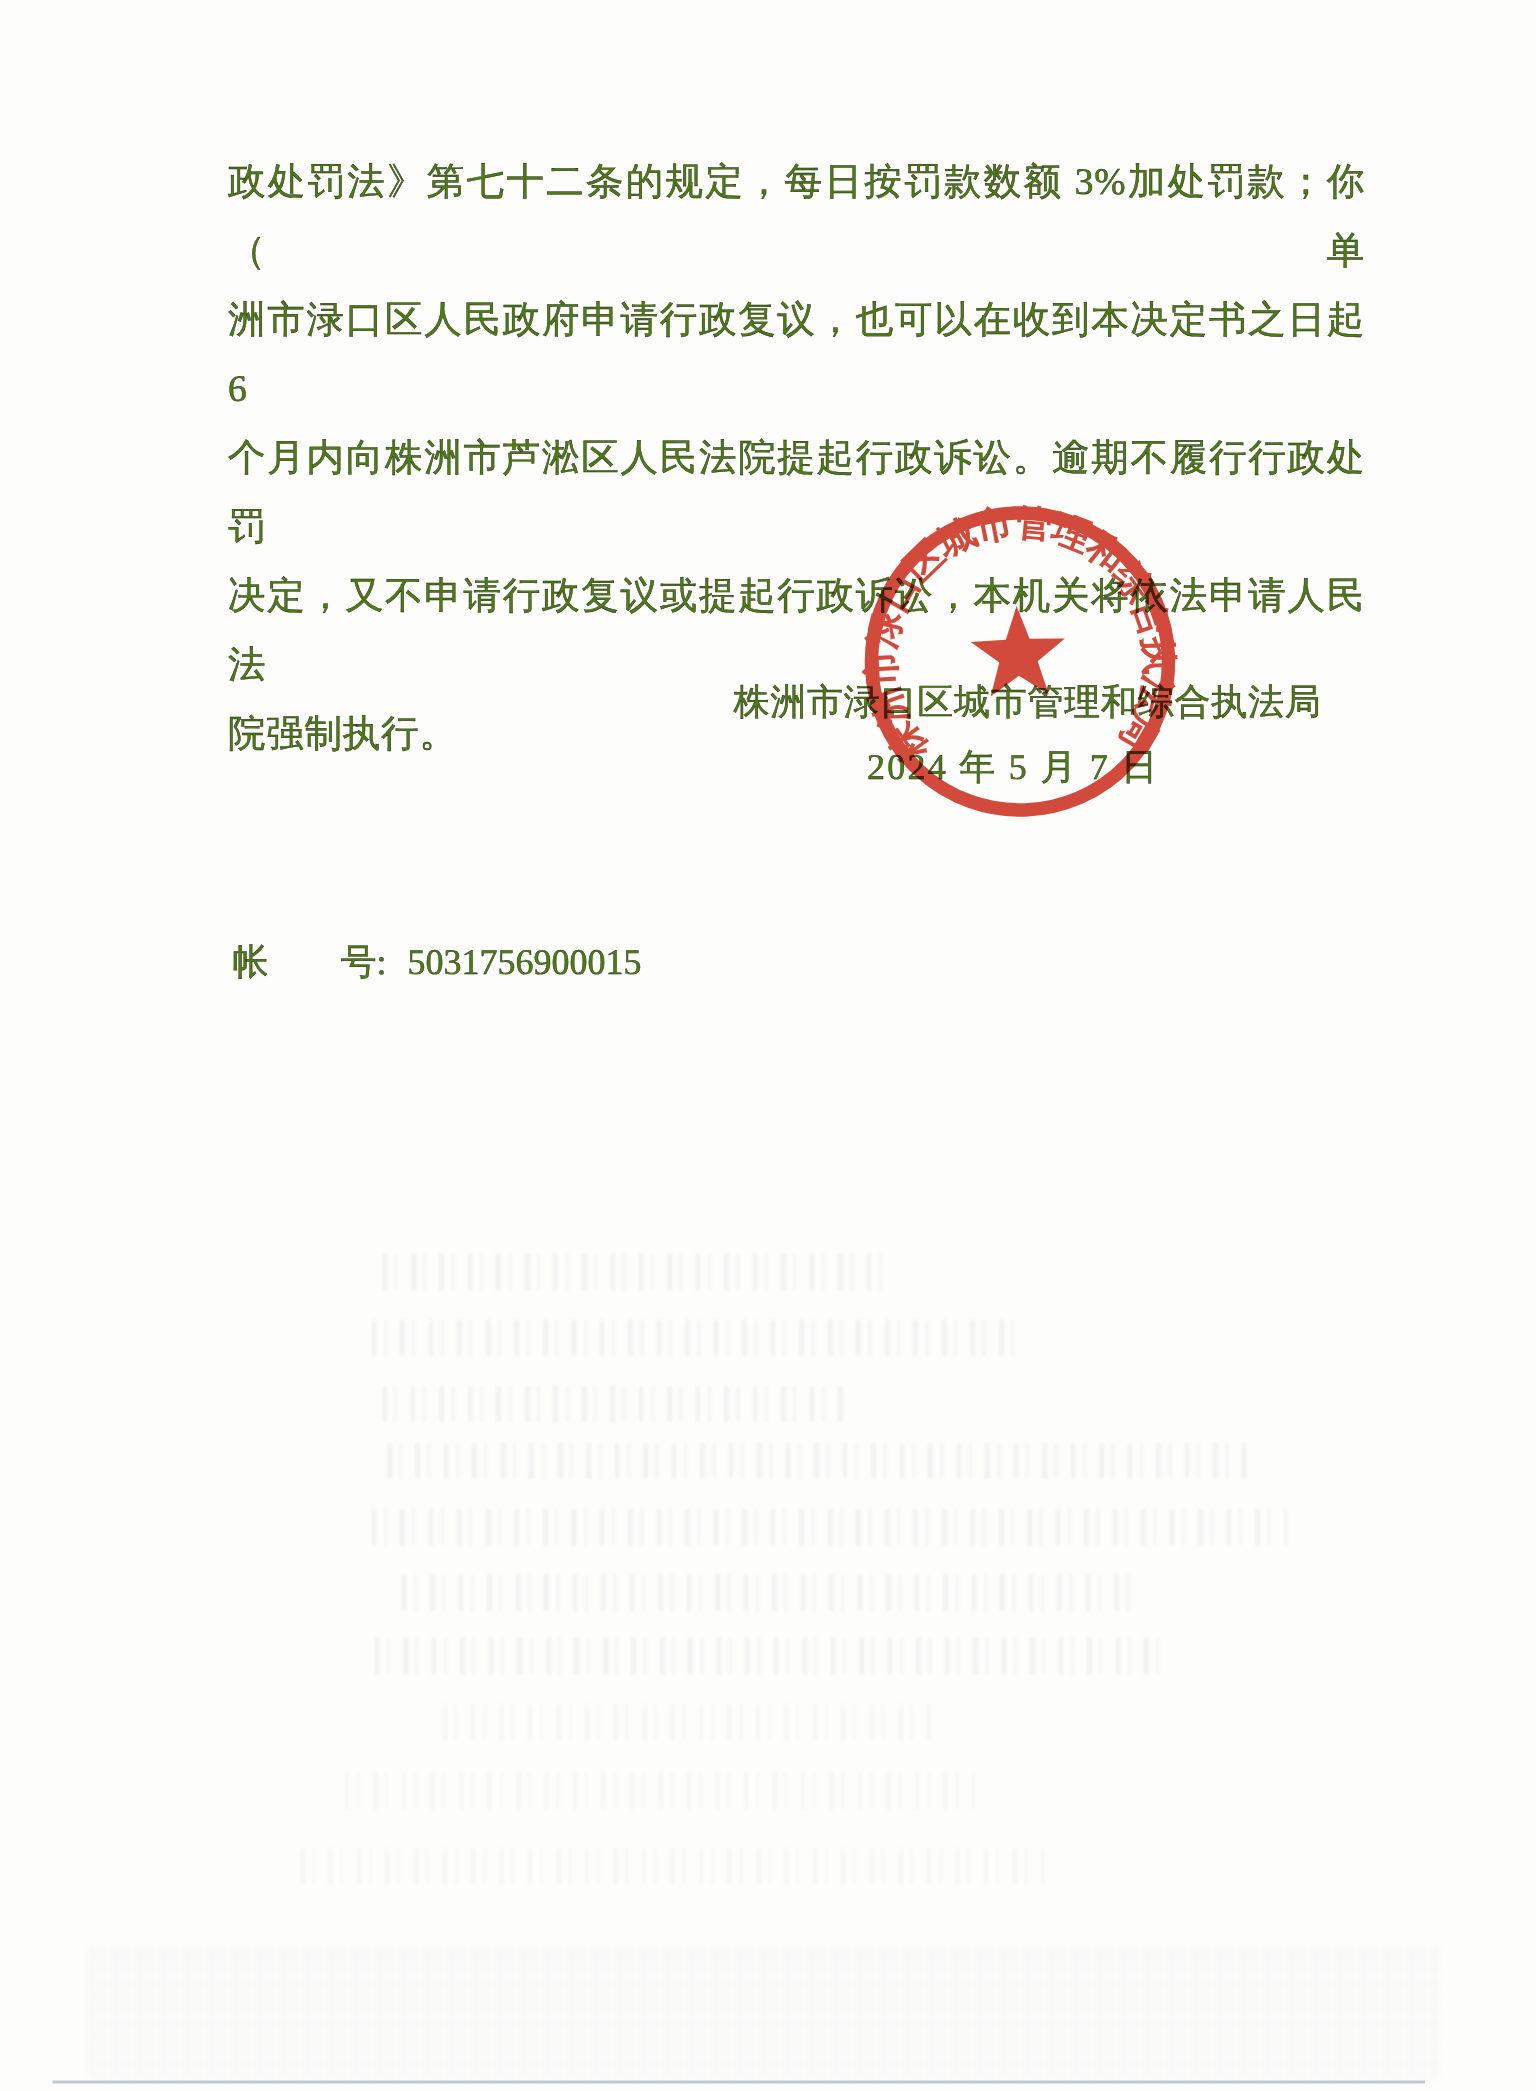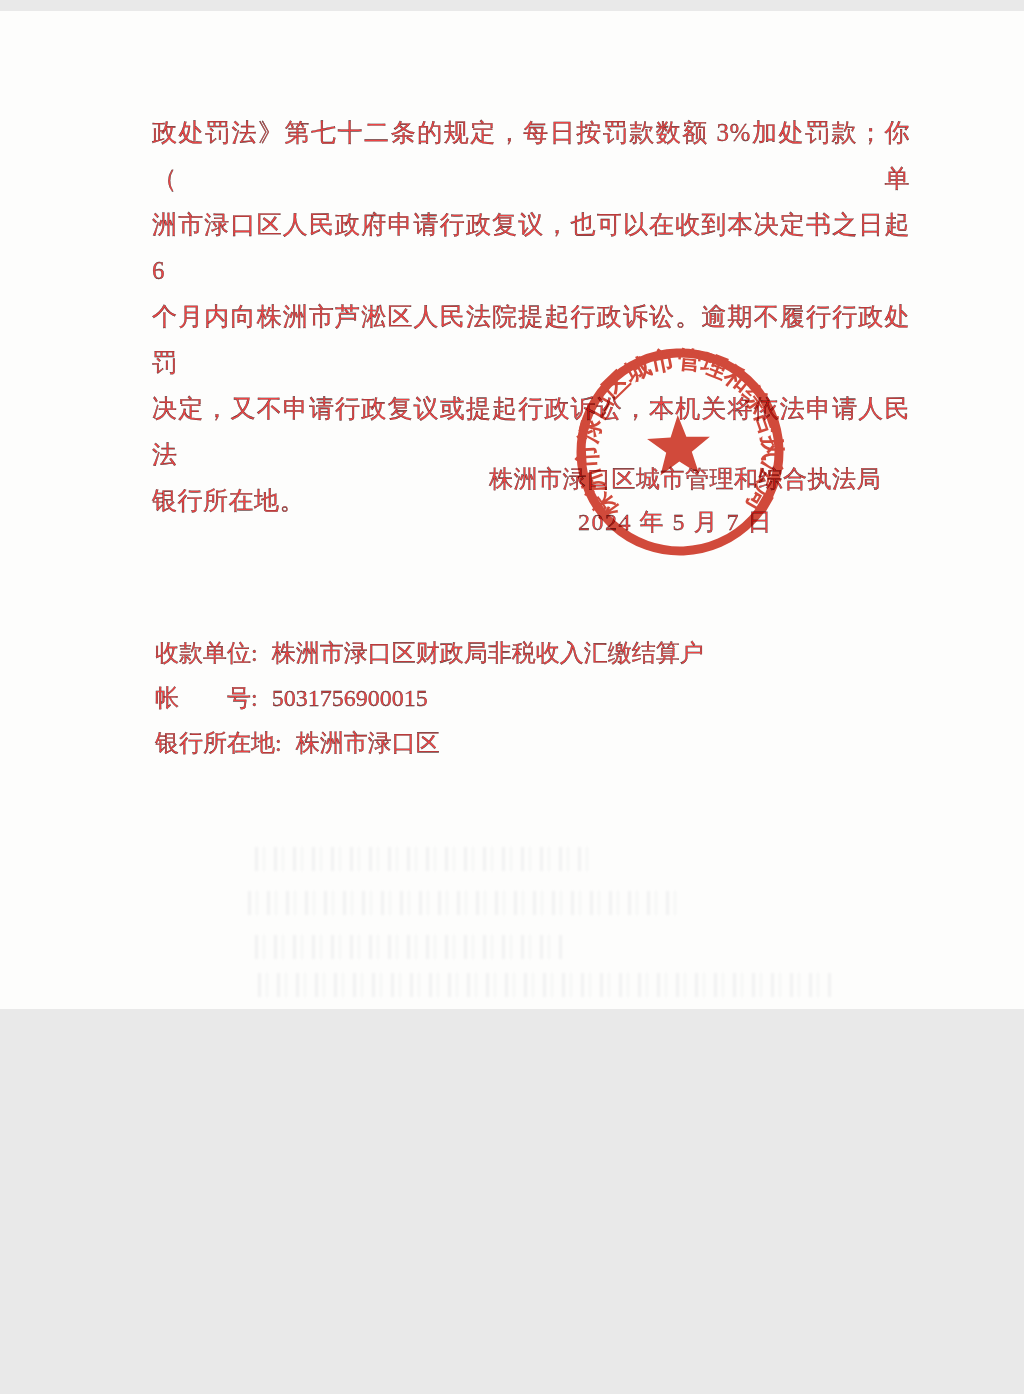--- a/index.html
+++ b/index.html
@@ -1,20 +1,20 @@
 <!DOCTYPE html>
 <html lang="zh"><head>
 <meta charset="utf-8">
 <style>
   html,body{margin:0;padding:0;background:#e9e9e9;}
   .page{
-    position:relative; width:1024px; height:998px; margin:11px auto;
+    position:relative; width:1024px; height:1394px; margin:0 auto;
     background:#fdfdfc; overflow:hidden;
     font-family:"Liberation Serif","DejaVu Serif",serif;
-    color:#ef4444;
+    color:#4d7c0f;
   }
   .bodytext{
     position:absolute; left:152px; top:99px; width:758px;
     font-size:25px; line-height:46px; letter-spacing:0.5px;
     -webkit-text-stroke:0.3px #222;
   }
   .jline{ text-align:justify; text-align-last:justify; text-justify:inter-character; }
   .plainline{ text-align:left; }
   .sig-name{
     position:absolute; left:489px; top:452px;
@@ -59,46 +59,40 @@
 </head>
 <body>
 
 <div class="page">
 
   <div class="bodytext">
     <div class="jline">政处罚法》第七十二条的规定，每日按罚款数额 3%加处罚款；你（单</div>
     <div class="jline">洲市渌口区人民政府申请行政复议，也可以在收到本决定书之日起 6</div>
     <div class="jline">个月内向株洲市芦淞区人民法院提起行政诉讼。逾期不履行行政处罚</div>
     <div class="jline">决定，又不申请行政复议或提起行政诉讼，本机关将依法申请人民法</div>
-    <div class="plainline">银行所在地。</div>
+    <div class="plainline">院强制执行。</div>
   </div>
 
   <div class="sig-name">株洲市渌口区城市管理和综合执法局</div>
   <div class="sig-date">2024 年 5 月 7 日</div>
 
   <svg class="seal" viewBox="0 0 232 232" width="232" height="232" xmlns="http://www.w3.org/2000/svg" xmlns:xlink="http://www.w3.org/1999/xlink">
     <defs>
       <path id="seal-arc" d="M 53.6 172.2 A 84 84 0 1 1 178.4 172.2" fill="none"></path>
     </defs>
     <circle cx="116" cy="116" r="99" fill="none" stroke-width="9" stroke="#cf3a2a"></circle>
     <polygon points="115,79 122.9,101.1 146.4,101.8 127.8,116.2 134.4,138.7 115,125.5 95.6,138.7 102.2,116.2 83.6,101.8 107.1,101.1" fill="#cf3a2a"></polygon>
     <text fill="#cf3a2a">
       <textPath href="#seal-arc" xlink:href="#seal-arc" startOffset="0">株洲市渌口区城市管理和综合执法局</textPath>
     </text>
   </svg>
 
   <div class="bank">
     <div class="brow">
-      <span class="lbl">收款单位:</span><span class="val">株洲市渌口区财政局非税收入汇缴结算户</span>
-    </div>
-    <div class="brow">
       <span class="lbl">帐　　号:</span><span class="val">5031756900015</span>
-    </div>
-    <div class="brow">
-      <span class="lbl">银行所在地:</span><span class="val">株洲市渌口区</span>
     </div>
   </div>
 
   <div class="sm" style="left:255px; top:836px;  width:340px;"></div>
   <div class="sm" style="left:248px; top:880px;  width:430px;"></div>
   <div class="sm" style="left:255px; top:924px;  width:310px;"></div>
   <div class="sm" style="left:258px; top:962px;  width:575px;"></div>
   <div class="sm" style="left:248px; top:1006px; width:610px;"></div>
   <div class="sm" style="left:268px; top:1050px; width:490px;"></div>
   <div class="sm" style="left:250px; top:1092px; width:530px;"></div>

